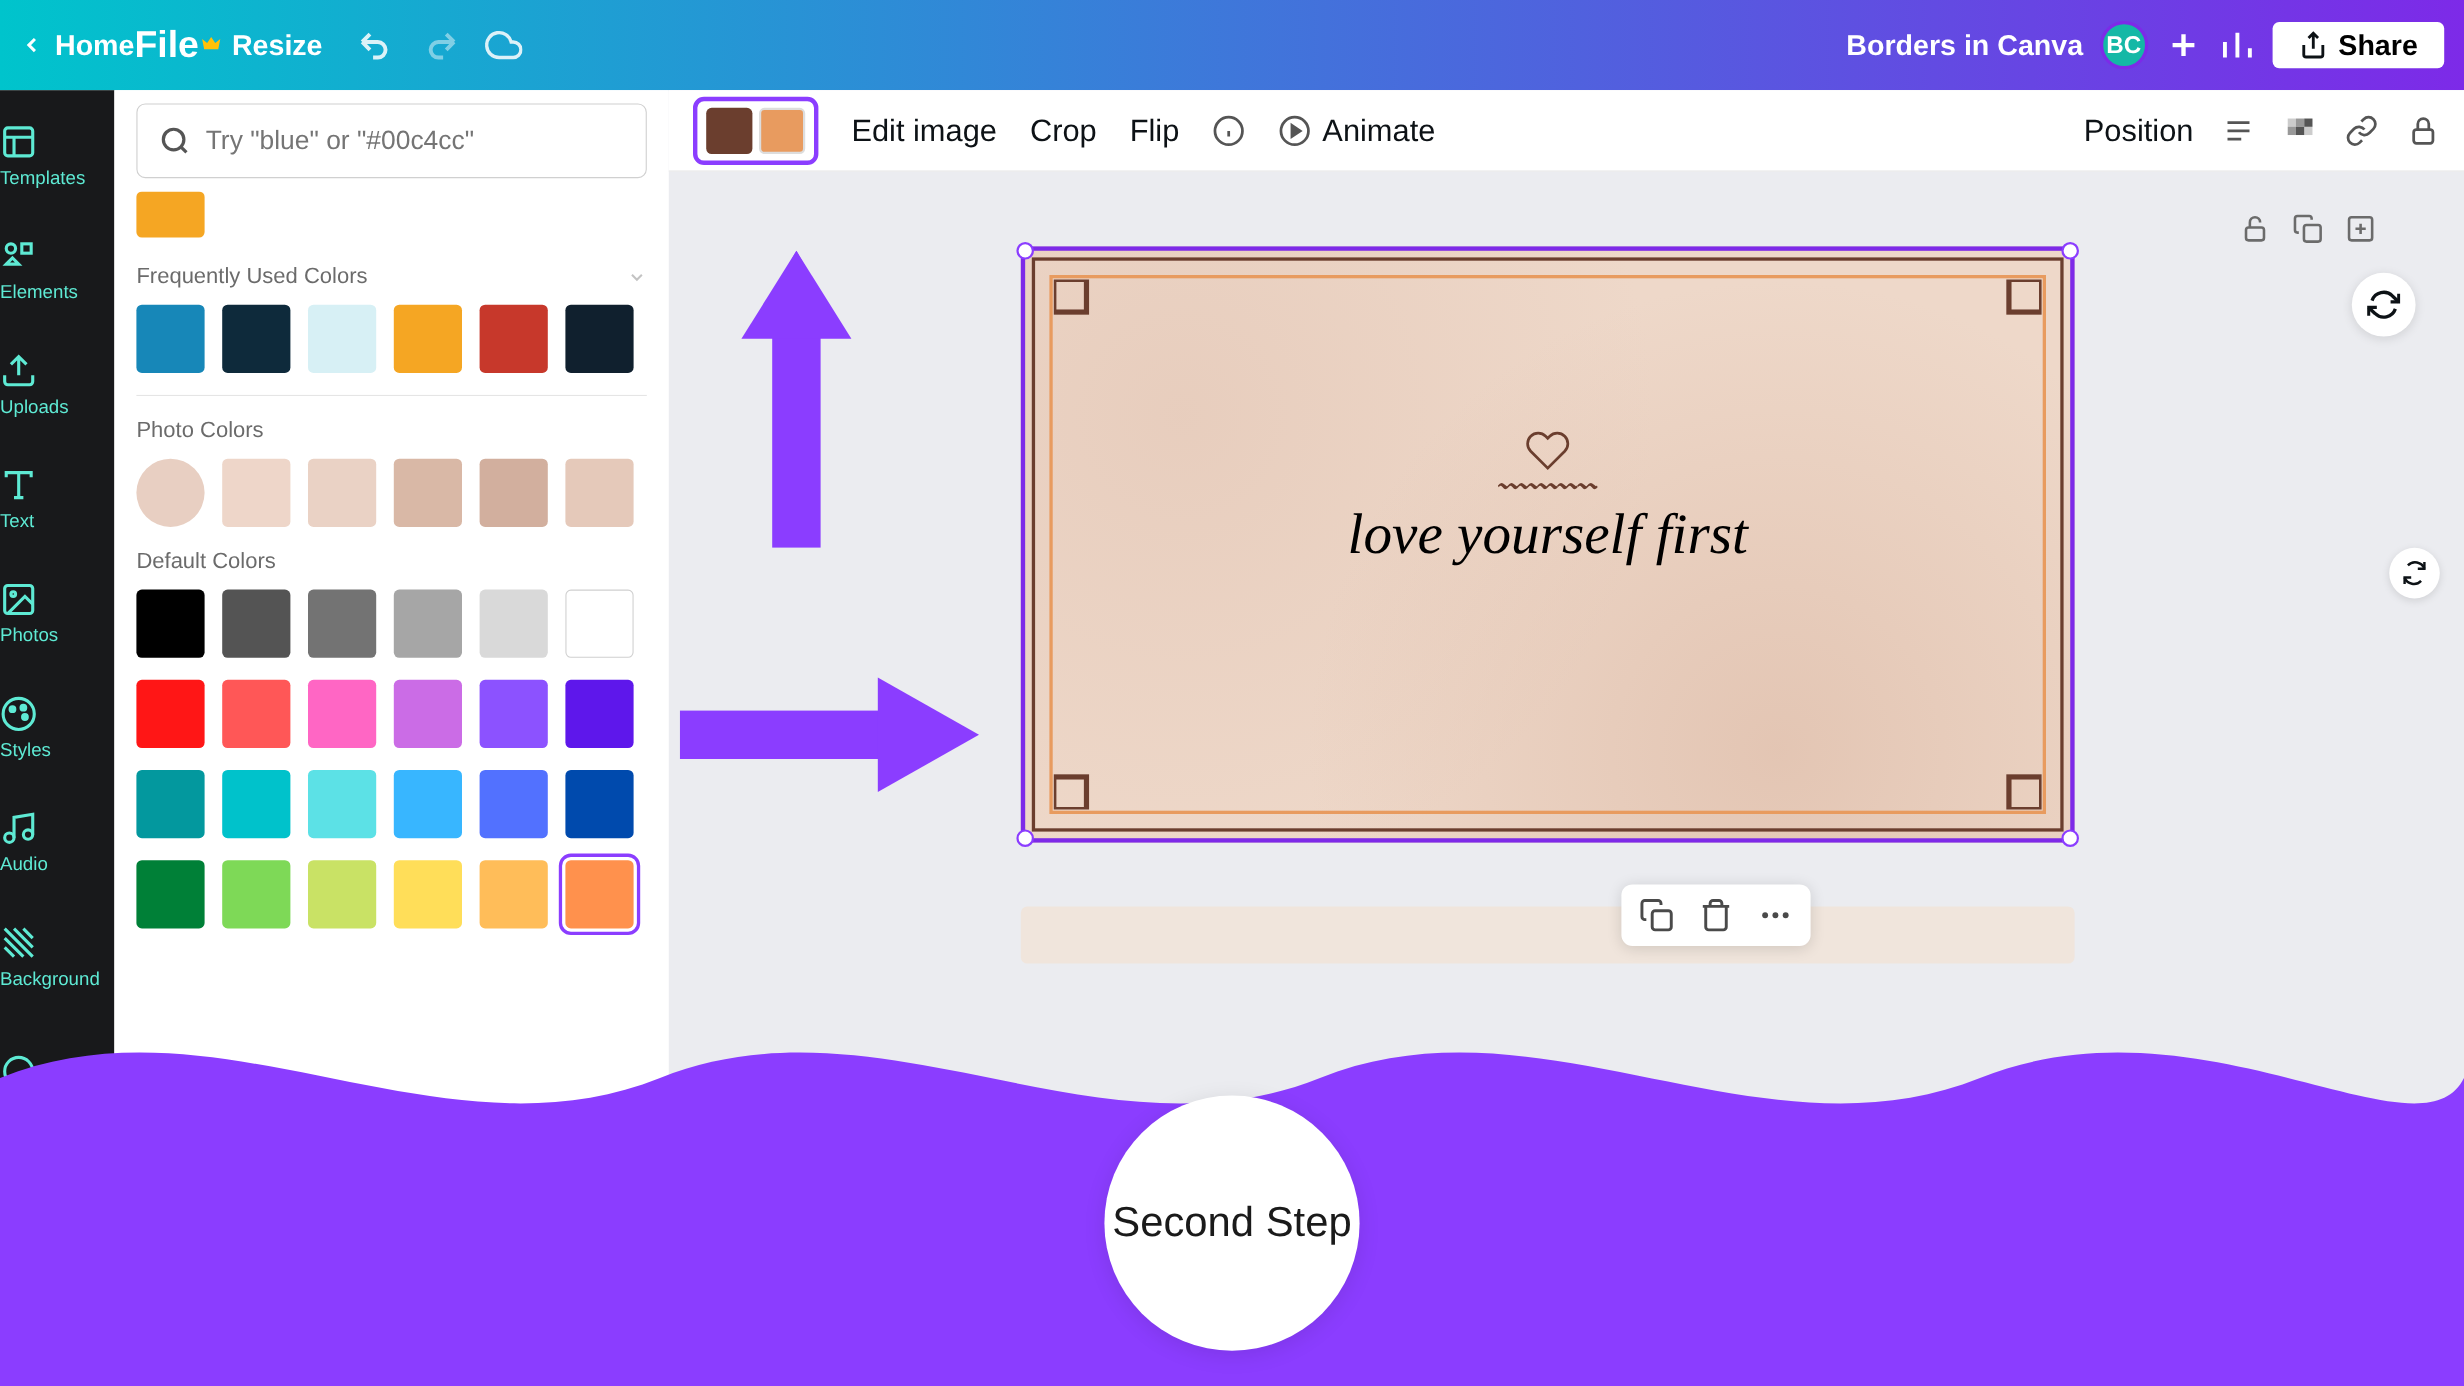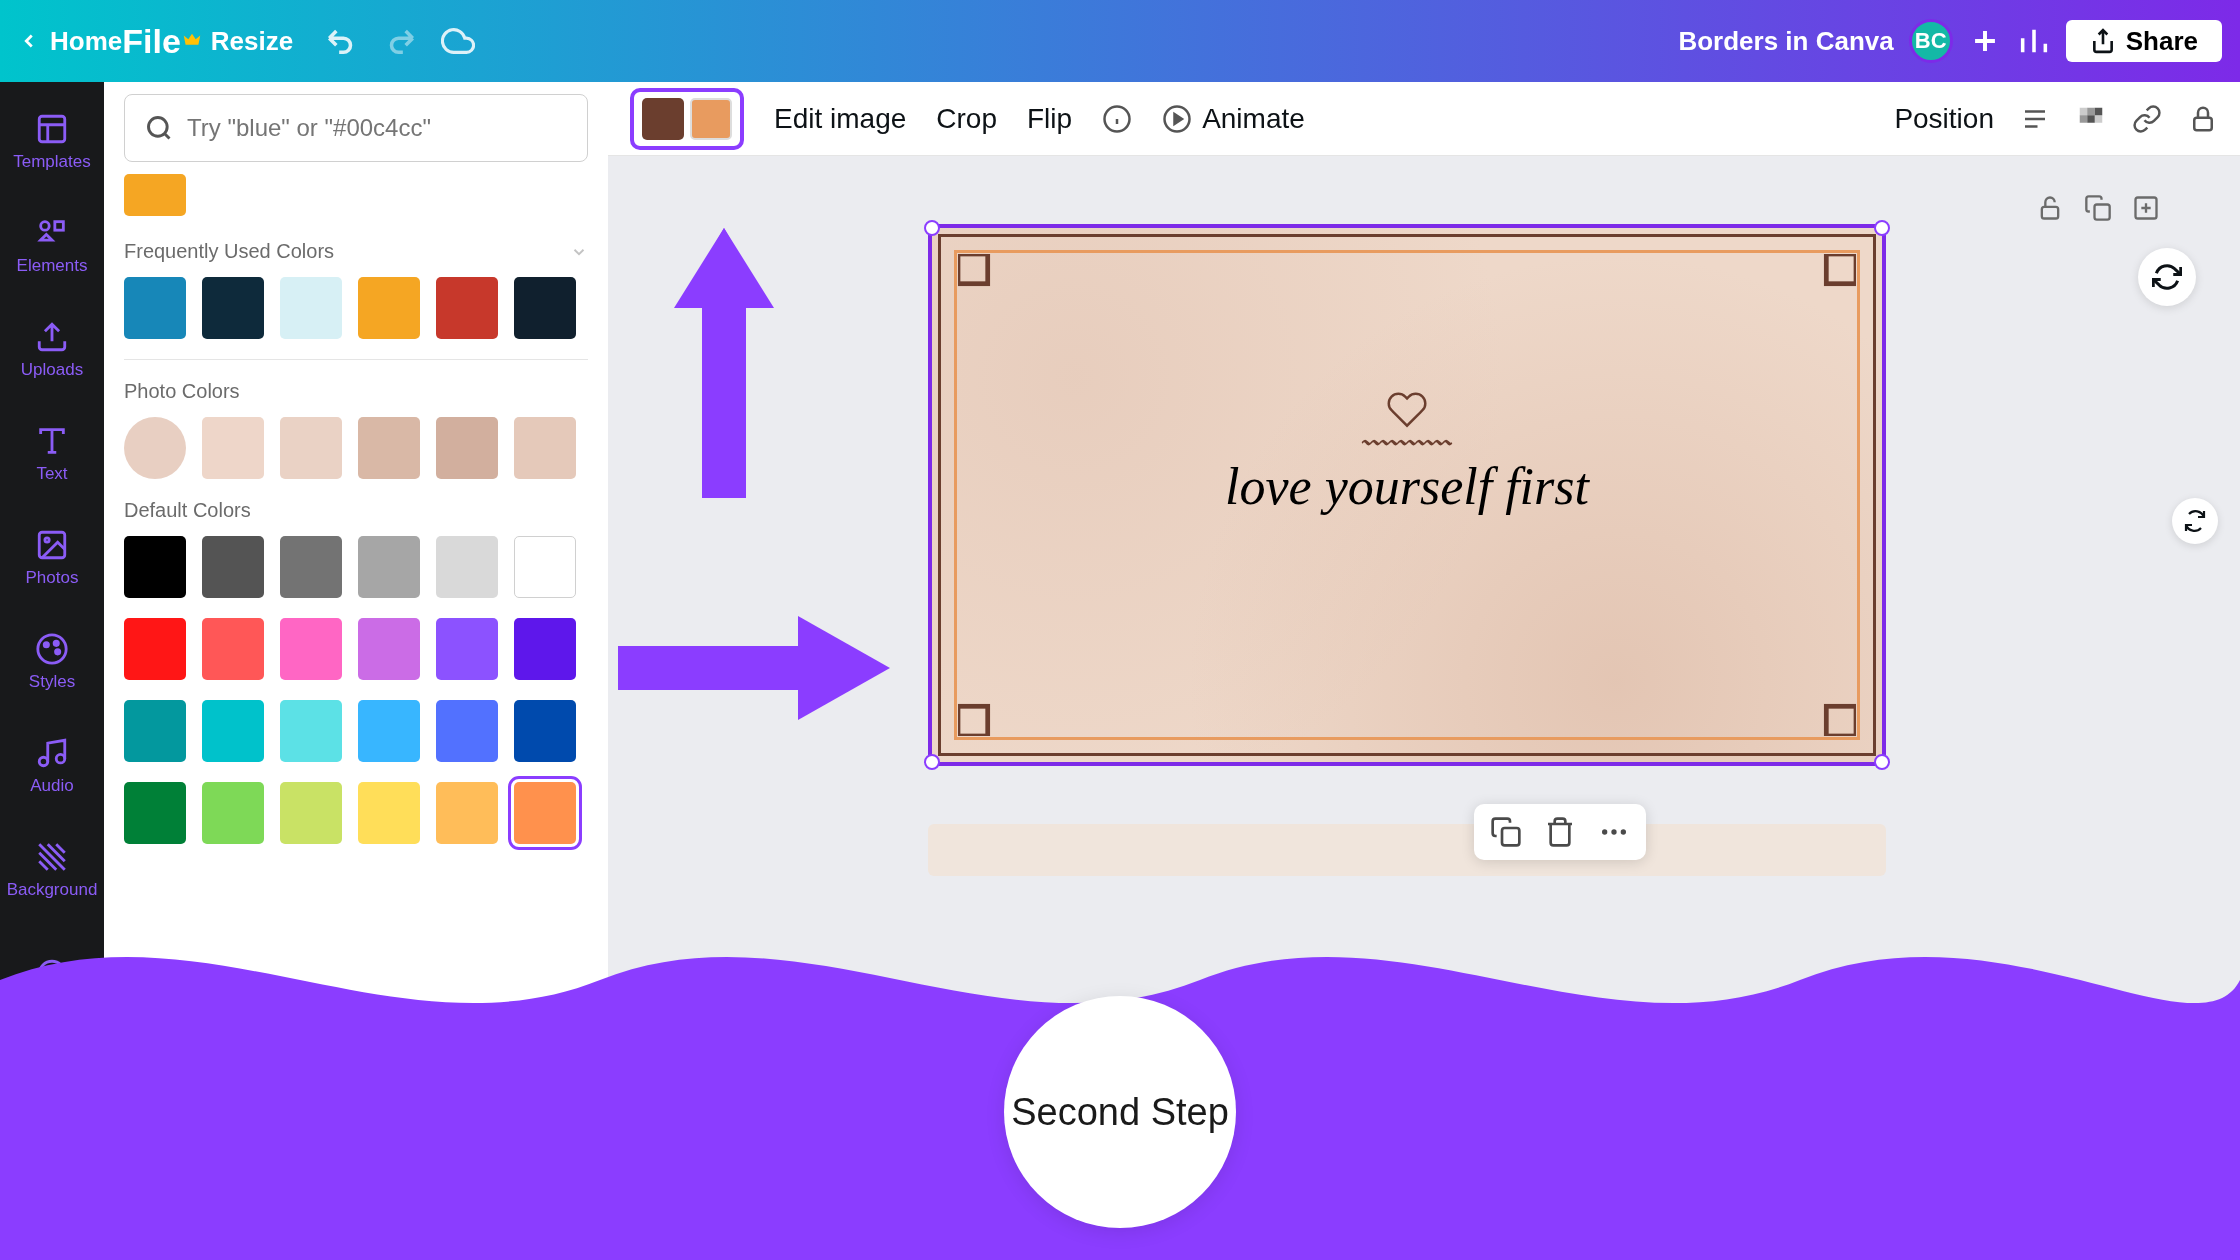--- a/index.html
+++ b/index.html
@@ -17,21 +17,21 @@
     .header-right { display: flex; align-items: center; gap: 15px; }
     .doc-title { color: white; font-weight: 600; font-size: 26px; }
     .avatar { width: 44px; height: 44px; border-radius: 50%; background: #14b8a6; color: white; display: flex; align-items: center; justify-content: center; font-weight: 700; font-size: 22px; border: 3px solid #7d2ae8; }
     .plus-add { width: 34px; height: 34px; color: white; }
     .chart-btn { width: 34px; height: 34px; }
     .share-btn { background: white; border-radius: 6px; height: 42px; padding: 0 24px; display: flex; align-items: center; gap: 10px; font-weight: 600; font-size: 26px; }
     
     .main-container { display: flex; height: calc(100% - 82px); position: relative; }
     
     .rail { width: 104px; background: #18191b; display: flex; flex-direction: column; padding-top: 8px; }
-    .rail-item { height: 104px; display: flex; flex-direction: column; align-items: center; justify-content: center; gap: 6px; color: #8b5cf6; font-size: 17px; }
+    .rail-item { height: 104px; display: flex; flex-direction: column; align-items: flex-start; justify-content: center; gap: 6px; color: #5eead4; font-size: 17px; }
     .rail-icon { width: 34px; height: 34px; }
     
     .side-panel { width: 504px; background: white; display: flex; flex-direction: column; padding: 12px 0 0; position: relative; }
     .search-wrap { padding: 0 20px 12px; }
     .search-box { display: flex; align-items: center; gap: 14px; border: 1.5px solid #d0d0d0; border-radius: 8px; height: 68px; padding: 0 20px; }
     .search-icon { width: 28px; height: 28px; color: #555; }
     .search-input { border: none; outline: none; font-size: 24px; color: #999; flex: 1; }
     
     .panel-content { padding: 0 20px; overflow: hidden; }
     .single-swatch { width: 62px; height: 42px; background: #f5a623; border-radius: 5px; margin-bottom: 24px; }

